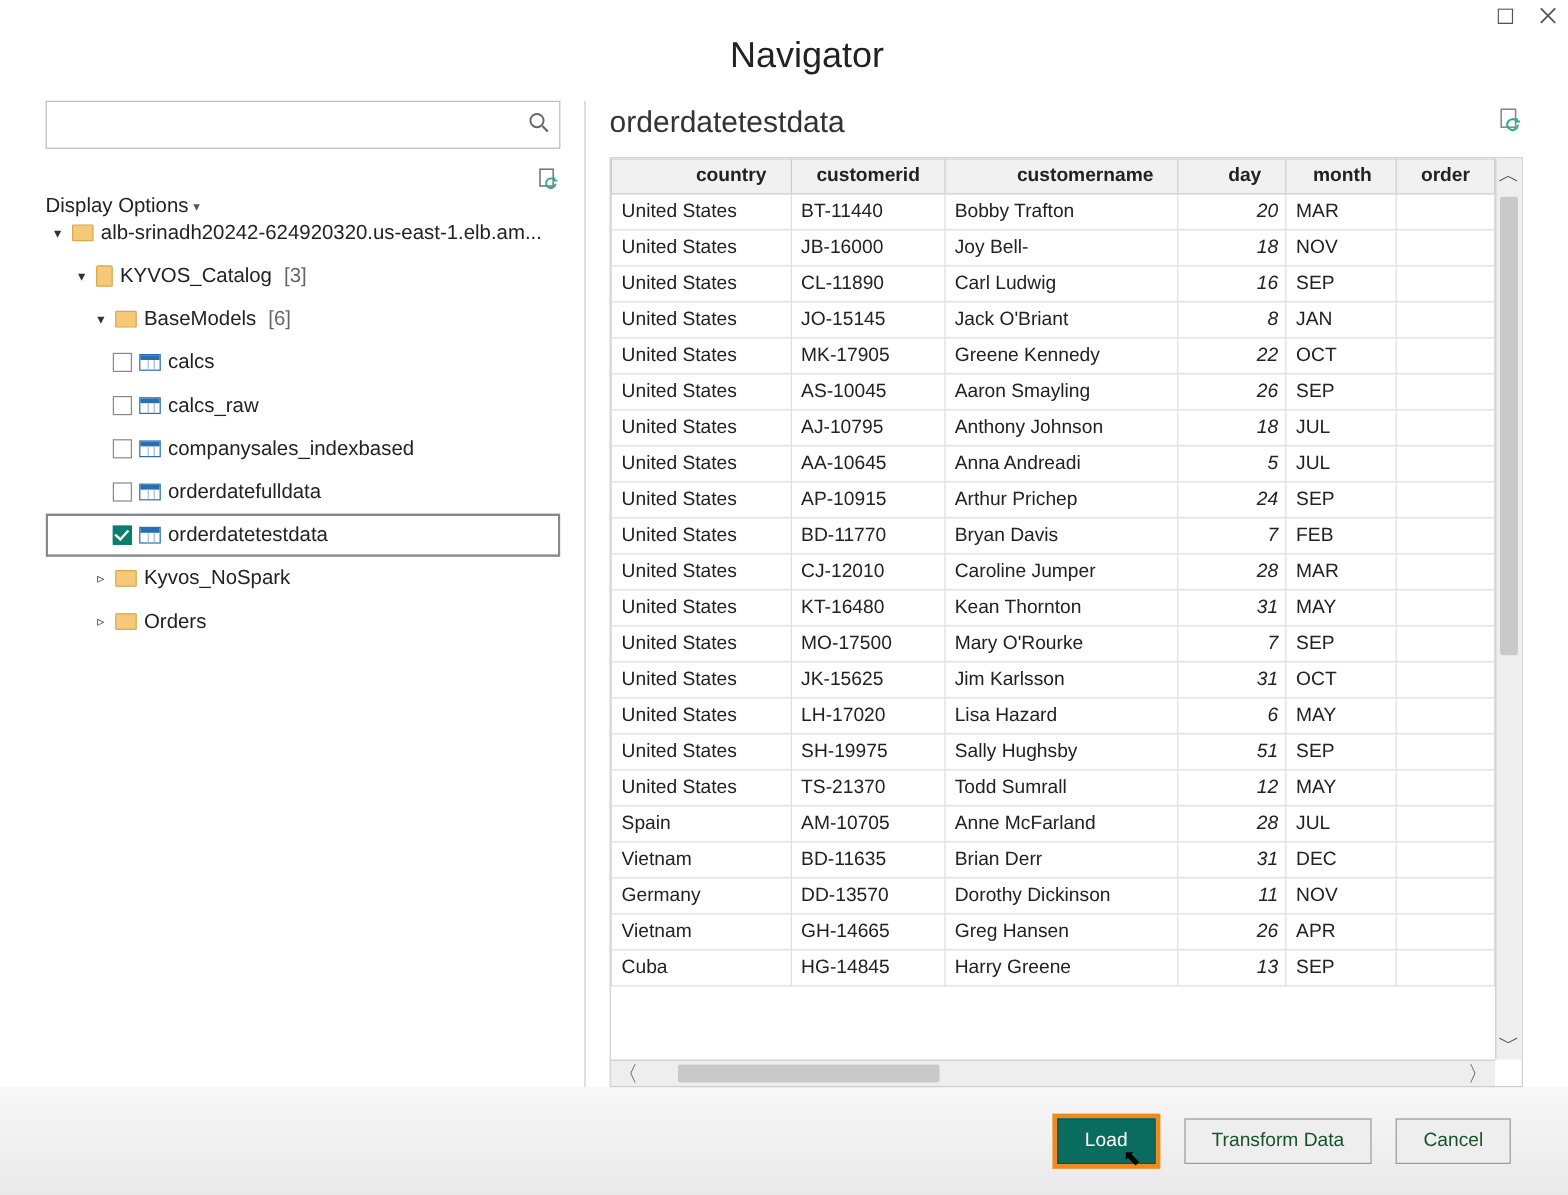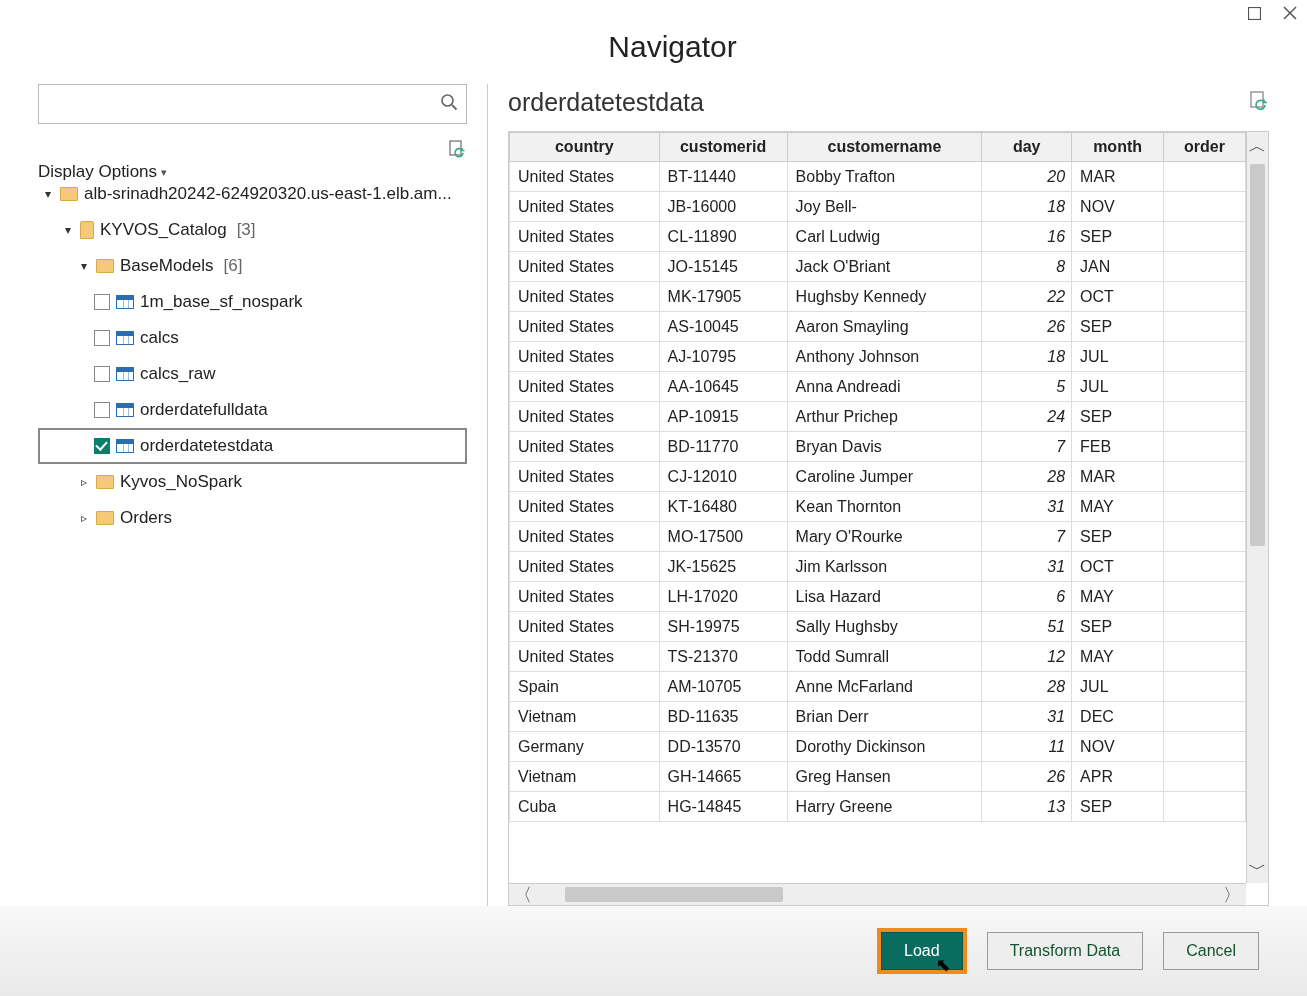--- a/index.html
+++ b/index.html
@@ -35,21 +35,21 @@
   .indent-3 { padding-left: 56px; }
   .tree-node.selected { border:2px solid #888; padding-left:54px; background:#fff; }
   .tree-node .count { color:#666; margin-left:4px; }
   .right-pane { flex:1; display:flex; flex-direction:column; padding-left:20px; min-width:0; }
   .preview-header { display:flex; align-items:center; justify-content:space-between; padding:4px 0 14px 0; }
   .preview-header h2 { font-size:25px; font-weight:400; color:#333; }
   .preview-header .sheet-refresh { color:#555; }
   .table-wrap { flex:1; position:relative; overflow:hidden; border:1px solid #ccc; }
   .table-scroll { position:absolute; top:0; left:0; right:22px; bottom:22px; overflow:hidden; }
   table { border-collapse:collapse; width:100%; font-size:16px; }
-  th { text-align:center; font-weight:600; background:#f1f1f1; border:1px solid #ccc; padding:5px 20px; color:#222; }
+  th { text-align:right; font-weight:600; background:#f1f1f1; border:1px solid #ccc; padding:5px 20px; color:#222; }
   td { border:1px solid #ddd; padding:4px 8px; color:#222; height:30px; }
   td.num { text-align:right; font-style:italic; padding-right:6px; }
   col.c-country { width:150px; }
   col.c-cid { width:128px; }
   col.c-cname { width:195px; }
   col.c-day { width:90px; }
   col.c-month { width:92px; }
   col.c-order { width:45px; }
   .vscroll { position:absolute; top:0; right:0; bottom:22px; width:22px; background:#eee; display:flex; flex-direction:column; align-items:center; justify-content:space-between; border-left:1px solid #ccc; }
   .vscroll .arrow { color:#555; font-size:18px; height:28px; display:flex; align-items:center; justify-content:center; width:100%; cursor:pointer;}
@@ -131,31 +131,31 @@
         <div class="tree-node indent-2">
           <span class="disclosure">▾</span>
           <span class="folder-icon"></span>
           <span>BaseModels</span>
           <span class="count">[6]</span>
         </div>
 
         <div class="tree-node indent-3">
           <span class="chk"></span>
           <span class="table-icon"></span>
-          <span>1m_base_sf_nospark</span>
-        </div>
-        <div class="tree-node indent-3">
-          <span class="chk"></span>
-          <span class="table-icon"></span>
           <span>calcs</span>
         </div>
         <div class="tree-node indent-3">
           <span class="chk"></span>
           <span class="table-icon"></span>
           <span>calcs_raw</span>
+        </div>
+        <div class="tree-node indent-3">
+          <span class="chk"></span>
+          <span class="table-icon"></span>
+          <span>companysales_indexbased</span>
         </div>
         <div class="tree-node indent-3">
           <span class="chk"></span>
           <span class="table-icon"></span>
           <span>orderdatefulldata</span>
         </div>
         <div class="tree-node indent-3 selected">
           <span class="chk checked"></span>
           <span class="table-icon"></span>
           <span>orderdatetestdata</span>
@@ -236,21 +236,21 @@
                   <td>United States</td>
                   <td>JO-15145</td>
                   <td>Jack O'Briant</td>
                   <td class="num">8</td>
                   <td>JAN</td>
                   <td></td>
                 </tr>
                 <tr>
                   <td>United States</td>
                   <td>MK-17905</td>
-                  <td>Hughsby Kennedy</td>
+                  <td>Greene Kennedy</td>
                   <td class="num">22</td>
                   <td>OCT</td>
                   <td></td>
                 </tr>
                 <tr>
                   <td>United States</td>
                   <td>AS-10045</td>
                   <td>Aaron Smayling</td>
                   <td class="num">26</td>
                   <td>SEP</td>

